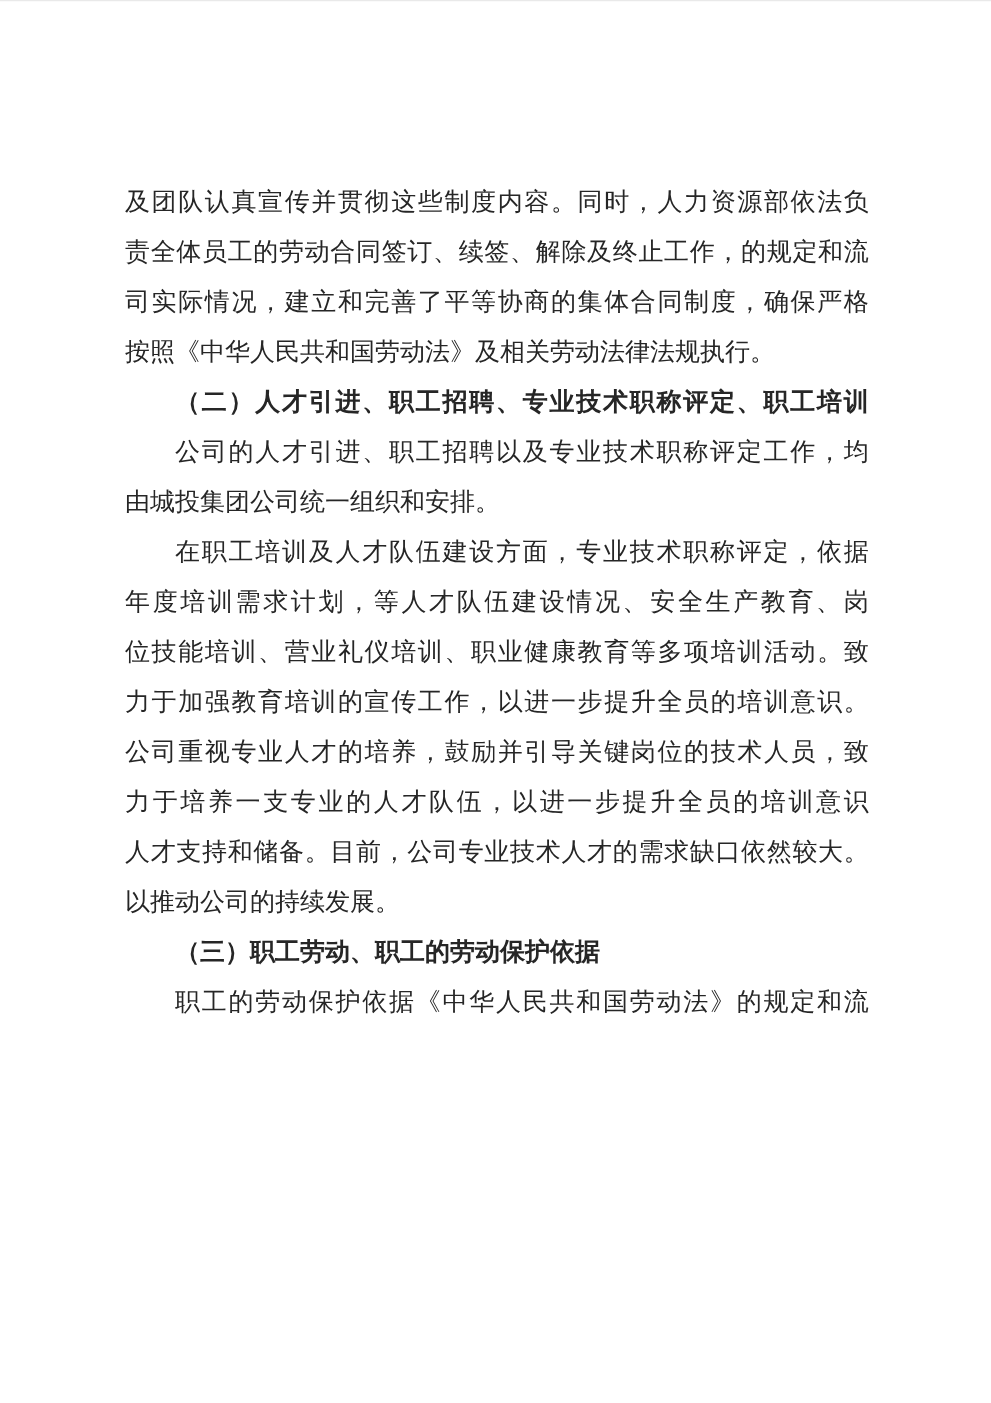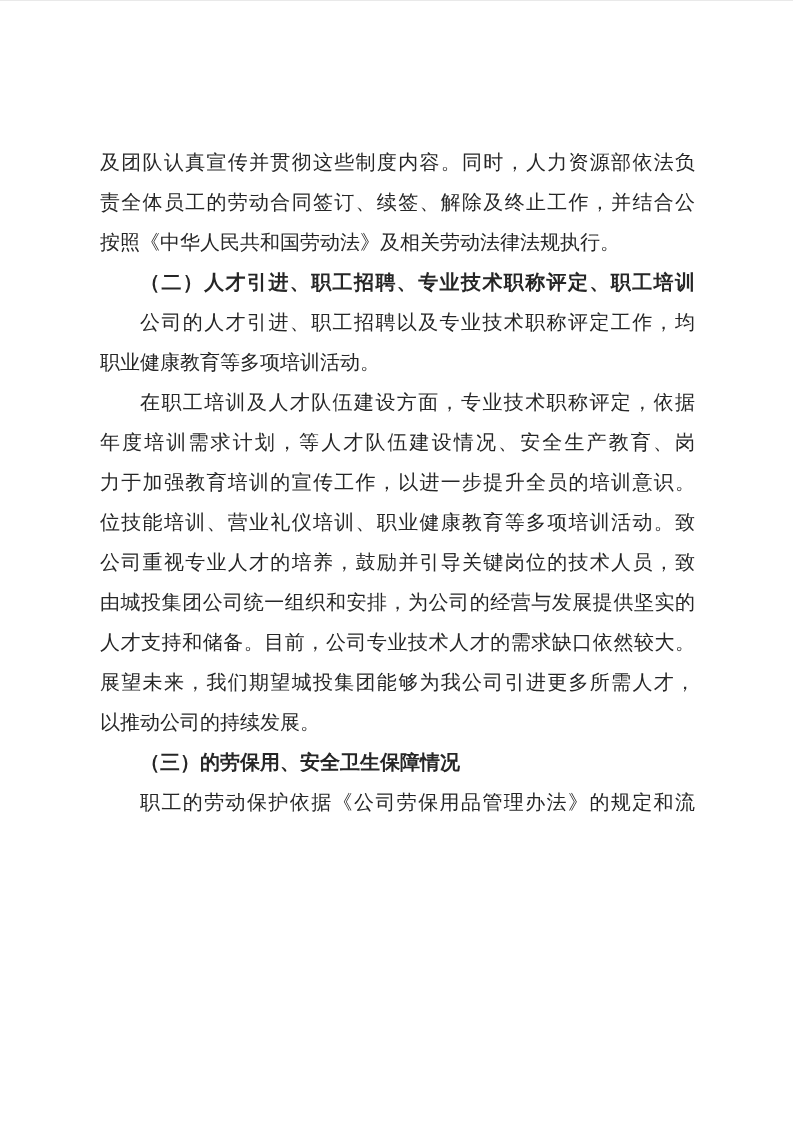--- a/index.html
+++ b/index.html
@@ -47,30 +47,30 @@
     font-weight: bold;
   }
 </style>
 </head>
 <body>
 
 <div class="page">
   <div class="page-top-edge"></div>
   <div class="text-block">
       <div class="line justify">及团队认真宣传并贯彻这些制度内容。同时，人力资源部依法负</div>
-      <div class="line justify">责全体员工的劳动合同签订、续签、解除及终止工作，并结合公</div>
+      <div class="line justify">责全体员工的劳动合同签订、续签、解除及终止工作，的规定和流</div>
+      <div class="line justify">司实际情况，建立和完善了平等协商的集体合同制度，确保严格</div>
       <div class="line">按照《中华人民共和国劳动法》及相关劳动法律法规执行。</div>
       <div class="line justify indent bold">（二）人才引进、职工招聘、专业技术职称评定、职工培训</div>
       <div class="line justify indent">公司的人才引进、职工招聘以及专业技术职称评定工作，均</div>
-      <div class="line">职业健康教育等多项培训活动。</div>
+      <div class="line">由城投集团公司统一组织和安排。</div>
       <div class="line justify indent">在职工培训及人才队伍建设方面，专业技术职称评定，依据</div>
       <div class="line justify">年度培训需求计划，等人才队伍建设情况、安全生产教育、岗</div>
+      <div class="line justify">位技能培训、营业礼仪培训、职业健康教育等多项培训活动。致</div>
       <div class="line justify">力于加强教育培训的宣传工作，以进一步提升全员的培训意识。</div>
-      <div class="line justify">位技能培训、营业礼仪培训、职业健康教育等多项培训活动。致</div>
       <div class="line justify">公司重视专业人才的培养，鼓励并引导关键岗位的技术人员，致</div>
-      <div class="line justify">由城投集团公司统一组织和安排，为公司的经营与发展提供坚实的</div>
+      <div class="line justify">力于培养一支专业的人才队伍，以进一步提升全员的培训意识</div>
       <div class="line justify">人才支持和储备。目前，公司专业技术人才的需求缺口依然较大。</div>
-      <div class="line justify">展望未来，我们期望城投集团能够为我公司引进更多所需人才，</div>
       <div class="line">以推动公司的持续发展。</div>
-      <div class="line indent bold">（三）的劳保用、安全卫生保障情况</div>
-      <div class="line justify indent">职工的劳动保护依据《公司劳保用品管理办法》的规定和流</div>
+      <div class="line indent bold">（三）职工劳动、职工的劳动保护依据</div>
+      <div class="line justify indent">职工的劳动保护依据《中华人民共和国劳动法》的规定和流</div>
     </div>
 </div>
 
 </body></html>

